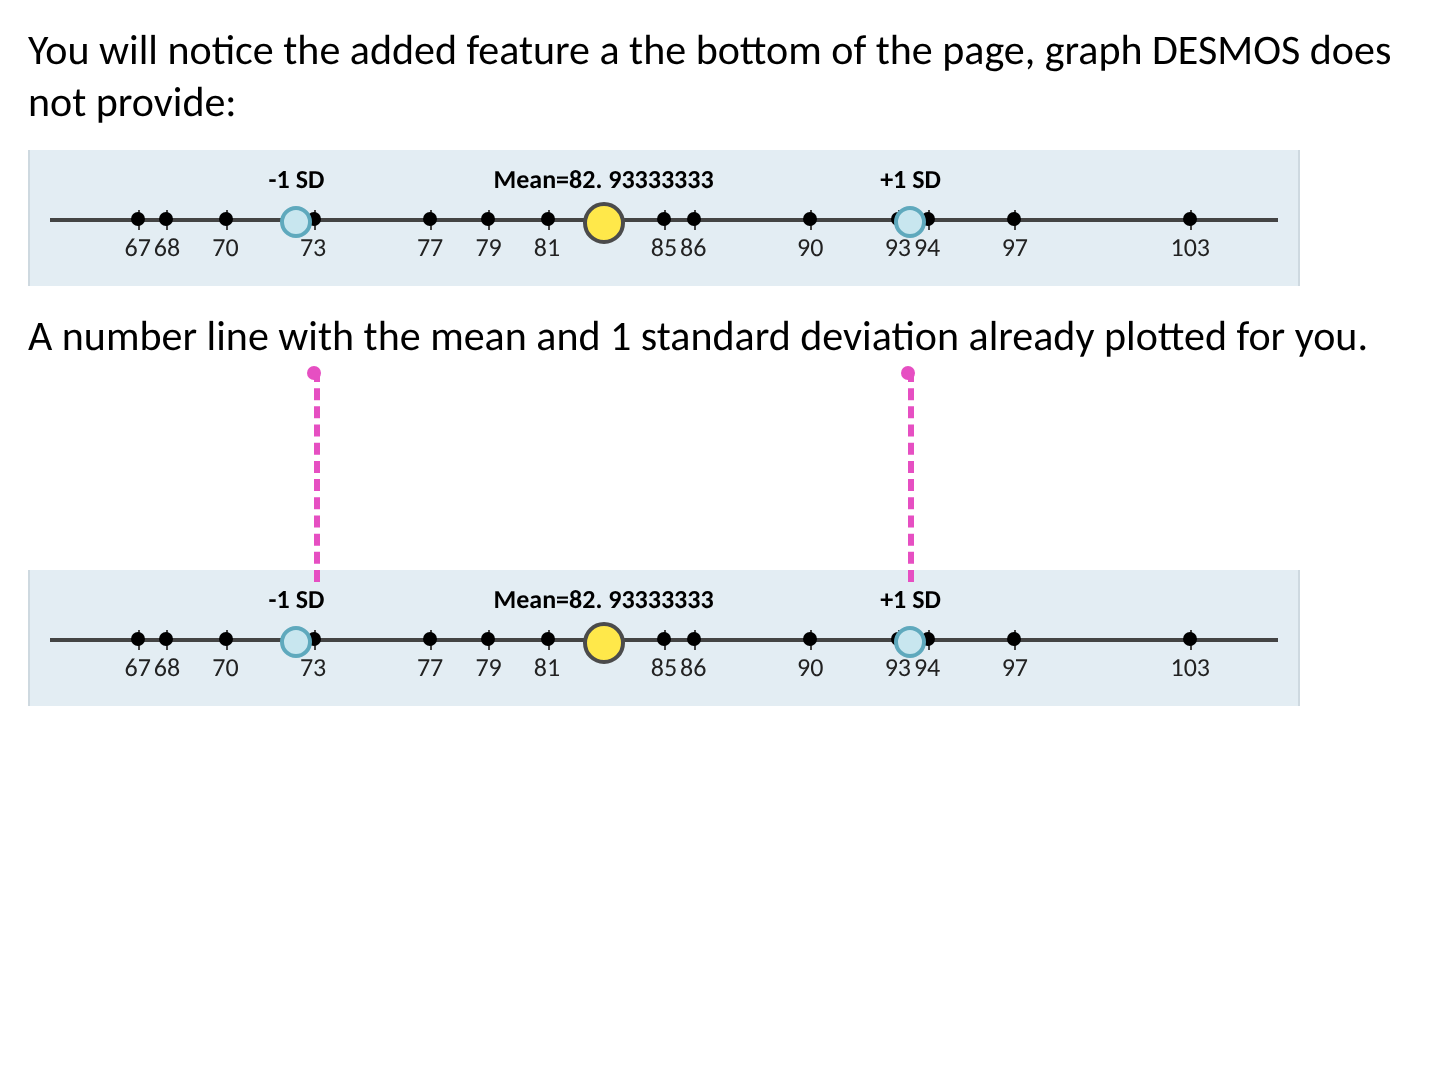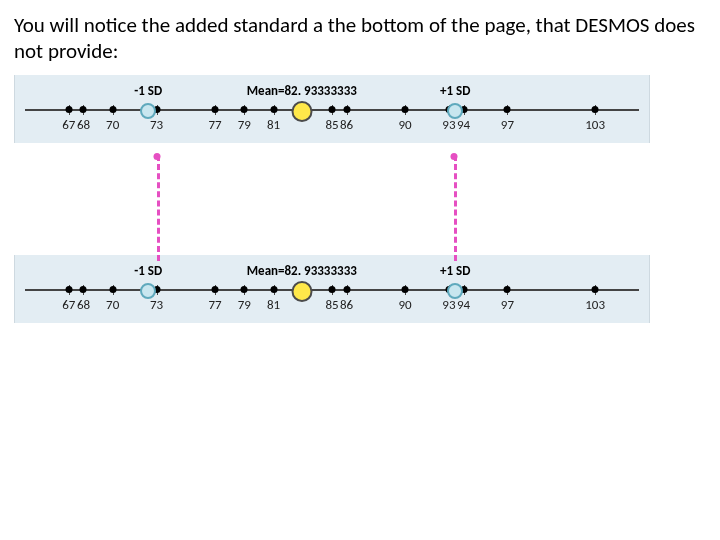--- a/index.html
+++ b/index.html
@@ -16,21 +16,21 @@
   .sdmark{position:absolute;top:20px;width:12px;height:12px;border-radius:50%;background:#c8e6ef;border:2px solid #5fa9bd;transform:translateX(-50%)}
   .toplabel{position:absolute;top:0;transform:translateX(-50%);font-size:13px;font-weight:700;white-space:nowrap}
   .dashwrap{position:relative;height:106px;margin-top:4px}
   .vdash{position:absolute;top:0;bottom:0;width:3px;border-left:3px dashed #e64fc2}
   .vhandle{position:absolute;top:-2px;width:7px;height:7px;border-radius:50%;background:#e64fc2;transform:translateX(-50%)}
 </style>
 </head>
 <body>
 
 <div class="page">
-  <div class="txt">You will notice the added standard a the bottom of the page, that DESMOS does not provide:</div>
+  <div class="txt">You will notice the added feature a the bottom of the page, graph DESMOS does not provide:</div>
 
   <div class="numline-wrap">
     <div class="numline" id="nl1">
         <div class="axis"></div>
         <div class="tick" style="left: 7.14286%;"></div>
         <div class="dot" style="left: 7.14286%;"></div>
         <div class="ticklabel" style="left: 7.14286%;">67</div>
         <div class="tick" style="left: 9.52381%;"></div>
         <div class="dot" style="left: 9.52381%;"></div>
         <div class="ticklabel" style="left: 9.52381%;">68</div>
@@ -72,20 +72,21 @@
         <div class="ticklabel" style="left: 92.8571%;">103</div>
         <div class="sdmark" style="left: 20.0714%;"></div>
         <div class="sdmark" style="left: 70.0714%;"></div>
         <div class="meanmark" style="left: 45.0794%;"></div>
         <div class="toplabel" style="left: 20.0714%;">-1 SD</div>
         <div class="toplabel" style="left: 45.0794%;">Mean=82. 93333333</div>
         <div class="toplabel" style="left: 70.0714%;">+1 SD</div>
       </div>
   </div>
 
+  <div class="txt justify">A number line with the mean and 1 standard deviation already plotted for you.</div>
 
   <div class="dashwrap" id="dash">
       <div class="vdash" style="left: 143.224px;"></div>
       <div class="vhandle" style="left: 143.224px;"></div>
       <div class="vdash" style="left: 440.224px;"></div>
       <div class="vhandle" style="left: 440.224px;"></div>
     </div>
 
   <div class="numline-wrap" style="margin-top:-6px">
     <div class="numline" id="nl2">

